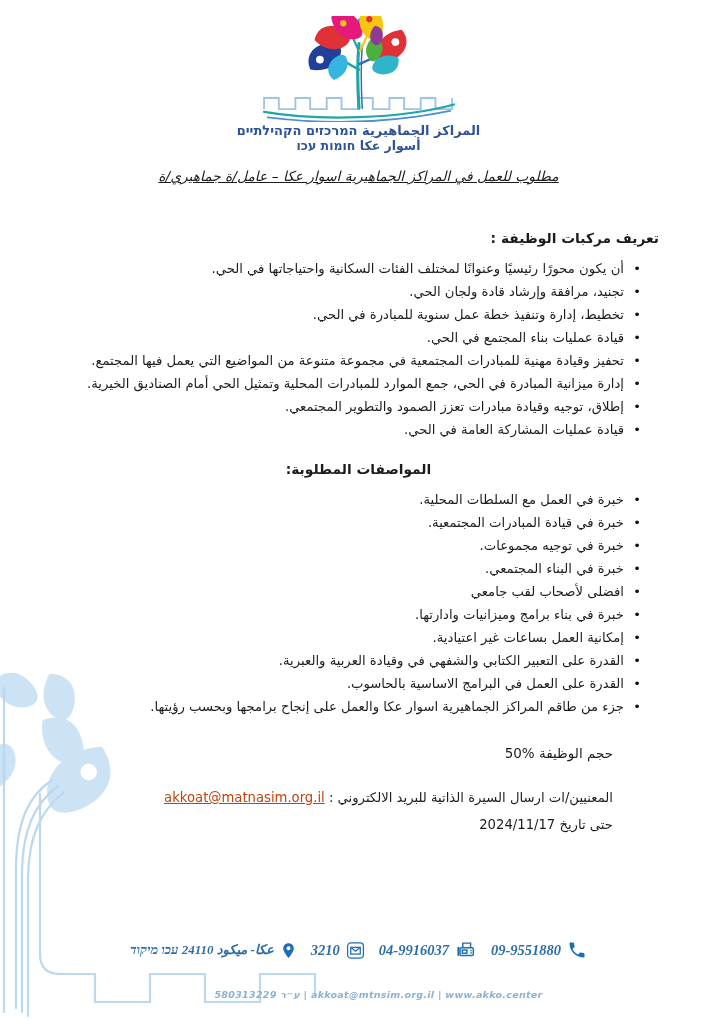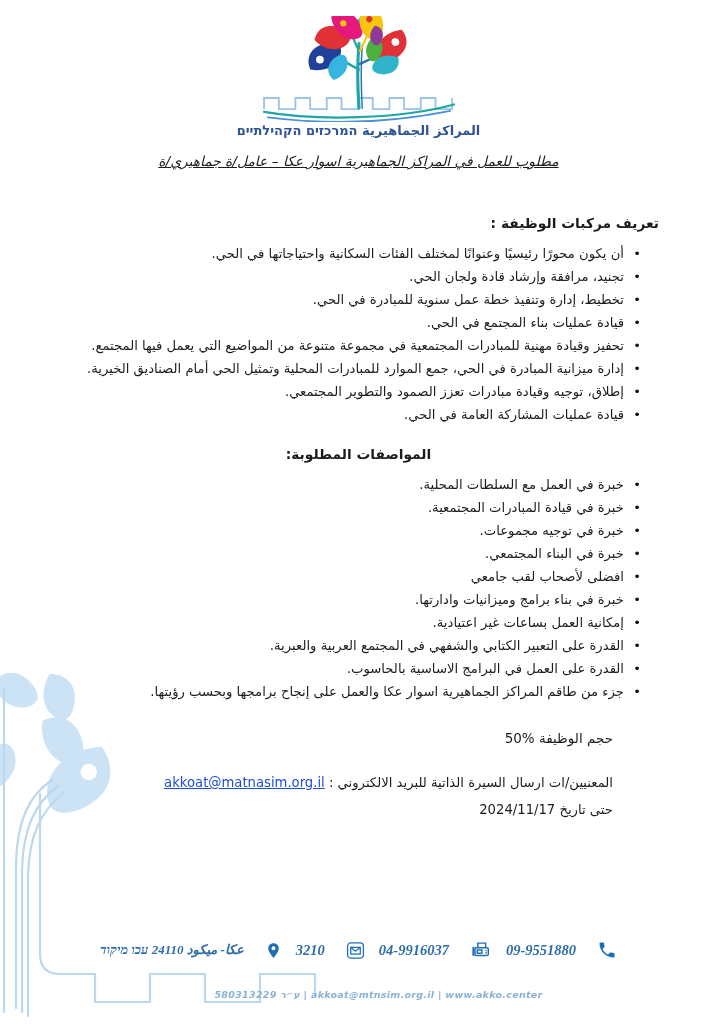--- a/index.html
+++ b/index.html
@@ -27,29 +27,29 @@
   ul.bullets{
     list-style:none;margin:12px 0 0 0;padding:0 18px 0 0;
     font-size:13.2px;line-height:22px;
   }
   ul.bullets li{position:relative;padding-right:17px;margin-bottom:1px;}
   ul.bullets li::before{
     content:"\2022";position:absolute;right:0;top:0;font-size:13px;color:#111;
   }
   .job-size{margin:27px 46px 0 0;text-align:right;font-size:13.5px;}
   .apply{margin:23px 46px 0 0;text-align:right;font-size:13.2px;line-height:27px;}
-  .apply a{color:#1d4ed8;text-decoration:underline;}
+  .apply a{color:#c2410c;text-decoration:underline;}
   
   .contact-row{
     position:absolute;top:939px;left:0;right:0;z-index:1;
     display:flex;justify-content:center;align-items:center;gap:14px;direction:rtl;
     color:#2d6da8;font-family:"Liberation Serif",serif;
     font-style:italic;font-weight:bold;font-size:14.5px;
   }
-  .c-item{display:flex;align-items:center;gap:21px;}
+  .c-item{display:flex;align-items:center;gap:6px;}
   .c-item svg{flex:none;}
   .c-addr{font-size:13px;}
   .legal{
     position:absolute;top:989px;left:40px;right:0;z-index:1;text-align:center;direction:ltr;
     font-size:9.5px;font-weight:bold;font-style:italic;color:#89b2d4;letter-spacing:.3px;
   }
 </style>
 </head>
 <body>
 
@@ -129,20 +129,21 @@
             <path d="M0,5 C0,-7 12,-18 30,-16 C36,-5 32,7 17,12 C6,15 0,12 0,5 Z" fill="#4caf3e"></path>
           </g>
         <g transform="translate(103,49) rotate(155) scale(0.75)">
             <path d="M0,5 C0,-7 12,-18 30,-16 C36,-5 32,7 17,12 C6,15 0,12 0,5 Z" fill="#35b5e0"></path>
           </g>
         <g transform="translate(129,29) rotate(-52) scale(0.55)">
             <path d="M0,5 C0,-7 12,-18 30,-16 C36,-5 32,7 17,12 C6,15 0,12 0,5 Z" fill="#8e3a97"></path>
           </g>
       </svg>
       <div class="logo-line1" dir="ltr">المراكز الجماهيرية המרכזים הקהילתיים</div>
+      <div class="logo-line2" dir="ltr">أسوار عكا חומות עכו</div>
     </header>
 
     <h1 class="doc-title">مطلوب للعمل في المراكز الجماهيرية اسوار عكا – عامل/ة جماهيري/ة</h1>
 
     <h2 class="sec-heading first">تعريف مركبات الوظيفة :</h2>
     <ul class="bullets">
         <li>أن يكون محورًا رئيسيًا وعنوانًا لمختلف الفئات السكانية واحتياجاتها في الحي.</li>
         <li>تجنيد، مرافقة وإرشاد قادة ولجان الحي.</li>
         <li>تخطيط، إدارة وتنفيذ خطة عمل سنوية للمبادرة في الحي.</li>
         <li>قيادة عمليات بناء المجتمع في الحي.</li>
@@ -154,21 +155,21 @@
 
     <h2 class="sec-heading second">المواصفات المطلوبة:</h2>
     <ul class="bullets">
         <li>خبرة في العمل مع السلطات المحلية.</li>
         <li>خبرة في قيادة المبادرات المجتمعية.</li>
         <li>خبرة في توجيه مجموعات.</li>
         <li>خبرة في البناء المجتمعي.</li>
         <li>افضلى لأصحاب لقب جامعي</li>
         <li>خبرة في بناء برامج وميزانيات وادارتها.</li>
         <li>إمكانية العمل بساعات غير اعتيادية.</li>
-        <li>القدرة على التعبير الكتابي والشفهي في المجتمع العربية والعبرية.</li>
+        <li>القدرة على التعبير الكتابي والشفهي في وقيادة العربية والعبرية.</li>
         <li>القدرة على العمل في البرامج الاساسية بالحاسوب.</li>
         <li>جزء من طاقم المراكز الجماهيرية اسوار عكا والعمل على إنجاح برامجها وبحسب رؤيتها.</li>
       </ul>
 
     <p class="job-size">حجم الوظيفة %50</p>
 
     <p class="apply">
       <span>المعنيين/ات ارسال السيرة الذاتية للبريد الالكتروني : </span><a href="#">akkoat@matnasim.org.il</a><br>
       <span>حتى تاريخ 2024/11/17</span>
     </p>

